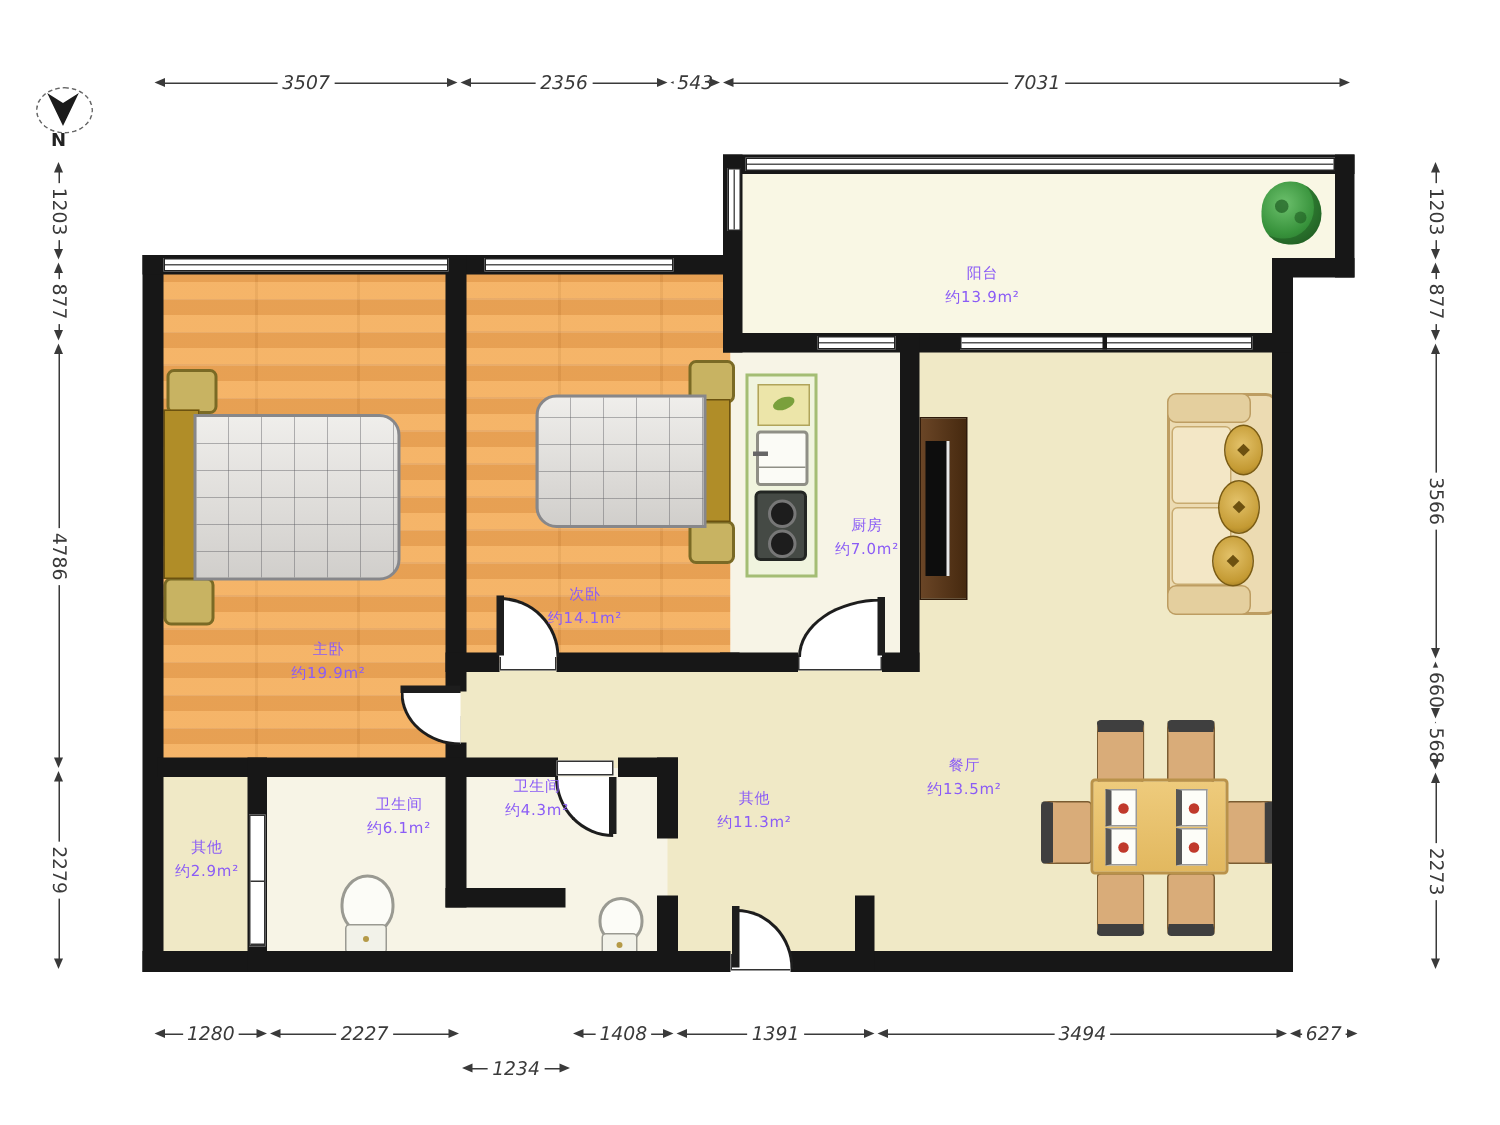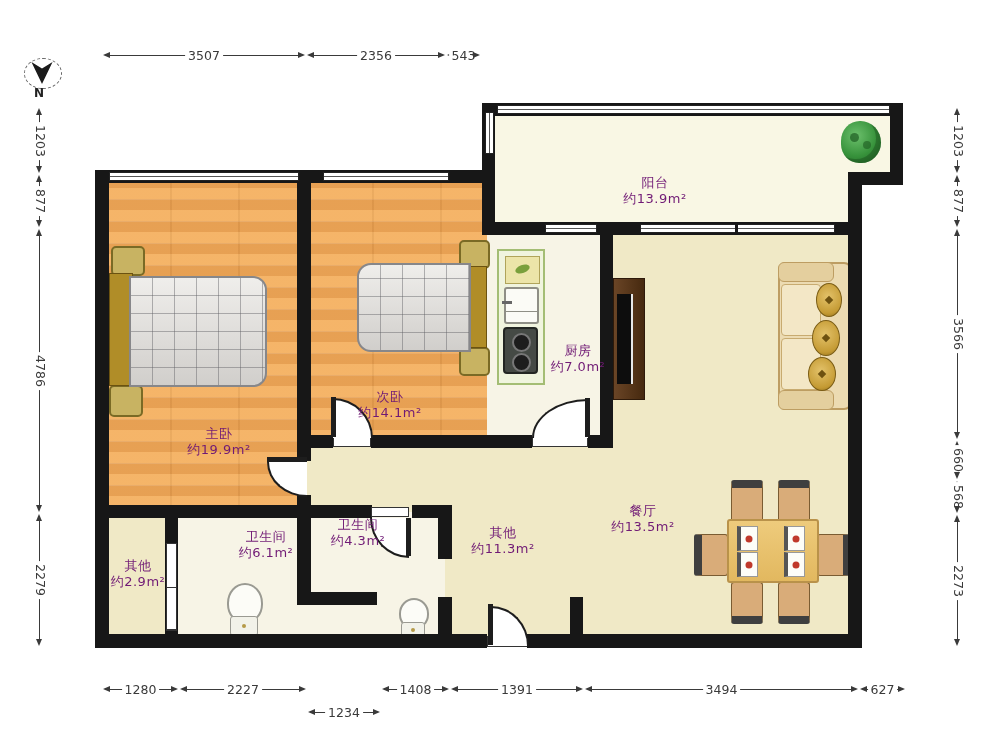--- a/index.html
+++ b/index.html
@@ -57,25 +57,25 @@
     border-right:7px solid #3a3a3a;border-top:3px solid transparent;border-bottom:3px solid transparent;}
   .dim-h::after{content:"";position:absolute;right:0;top:2px;width:0;height:0;
     border-left:7px solid #3a3a3a;border-top:3px solid transparent;border-bottom:3px solid transparent;}
   .dim-v{position:absolute;width:12px;}
   .dim-v .ln{position:absolute;top:5px;bottom:5px;left:5px;width:1px;background:#3a3a3a;}
   .dim-v::before{content:"";position:absolute;top:0;left:2px;width:0;height:0;
     border-bottom:7px solid #3a3a3a;border-left:3px solid transparent;border-right:3px solid transparent;}
   .dim-v::after{content:"";position:absolute;bottom:0;left:2px;width:0;height:0;
     border-top:7px solid #3a3a3a;border-left:3px solid transparent;border-right:3px solid transparent;}
   .lb{position:absolute;background:#fff;padding:0 3px;font-size:12.5px;color:#3a3a3a;white-space:nowrap;}
-  .dim-h .lb{left:50%;top:5px;transform:translate(-50%,-50%);}
+  .dim-h .lb{left:50%;top:5px;transform:translate(-50%,-50%);font-style:italic;}
   .dim-v .lb{left:6px;top:50%;transform:translate(-50%,-50%) rotate(90deg);}
   
-  .rlab{position:absolute;width:130px;margin-left:-65px;text-align:center;color:#701a75;
-    font-size:13px;line-height:16px;letter-spacing:.5px;}
+  .rlab{position:absolute;width:130px;margin-left:-65px;text-align:center;color:#8b5cf6;
+    font-size:10px;line-height:16px;letter-spacing:.5px;}
   .rlab span{display:block;}
   
   .compass-circle{position:absolute;left:24px;top:58px;width:36px;height:29px;border:1.5px dashed #666;border-radius:50%;}
   .compass-arrow{position:absolute;left:31px;top:62px;width:22px;height:22px;background:#1b1b1b;
     clip-path:polygon(50% 100%, 2% 0%, 50% 30%, 98% 0%);}
   .north{position:absolute;left:34px;top:86px;font-size:12px;font-weight:bold;color:#222;}
 </style>
 </head>
 <body>
 
@@ -249,20 +249,24 @@
       <span class="lb">3507</span>
     </div>
   <div class="dim-h" style="left:307px;top:50px;width:138px;">
       <div class="ln"></div>
       <span class="lb">2356</span>
     </div>
   <div class="dim-h" style="left:447px;top:50px;width:33px;">
       <div class="ln"></div>
       <span class="lb">543</span>
     </div>
+  <div class="dim-h" style="left:482px;top:50px;width:418px;">
+      <div class="ln"></div>
+      <span class="lb">7031</span>
+    </div>
 
   <div class="dim-h" style="left:103px;top:684px;width:75px;">
       <div class="ln"></div>
       <span class="lb">1280</span>
     </div>
   <div class="dim-h" style="left:180px;top:684px;width:126px;">
       <div class="ln"></div>
       <span class="lb">2227</span>
     </div>
   <div class="dim-h" style="left:308px;top:684px;width:72px;margin-top:23px;">

